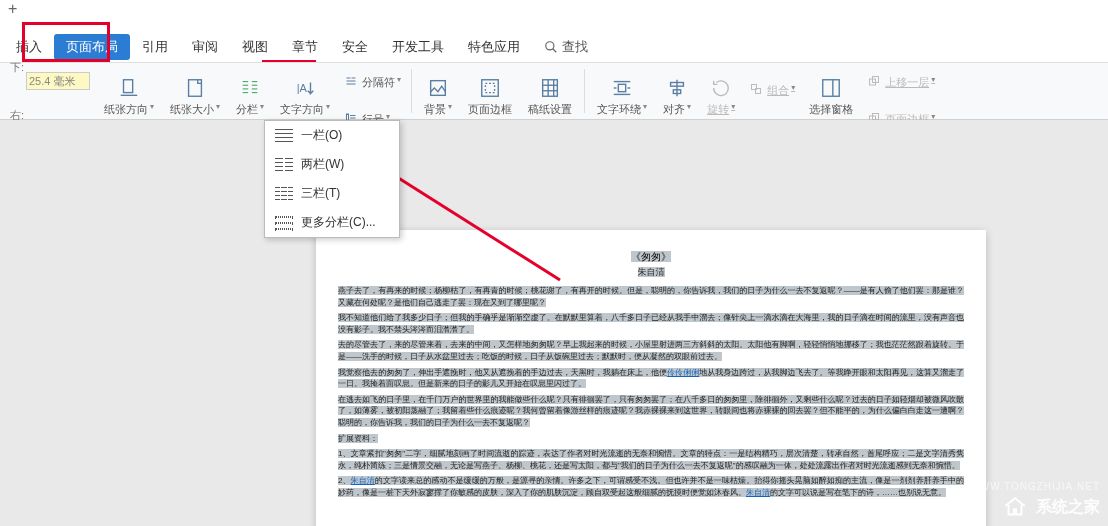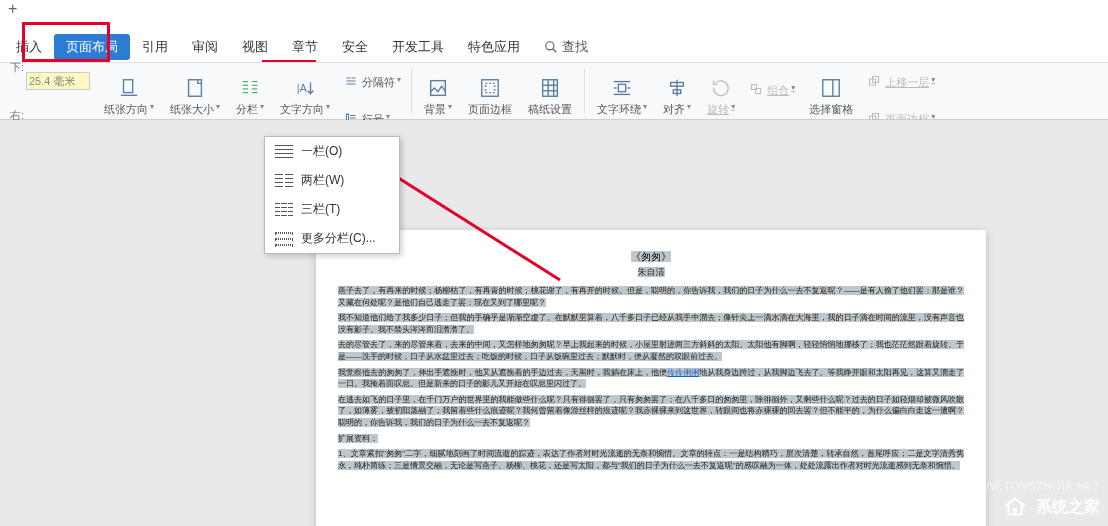--- a/index.html
+++ b/index.html
@@ -27,21 +27,21 @@
 .rbtn .ic { width: 24px; height: 24px; margin-bottom: 2px; display: flex; align-items: center; justify-content: center; }
 .rbtn .cap { display: flex; align-items: flex-start; }
 .rbtn .caret { font-size: 8px; margin-left: 2px; color: #888; }
 
 .smallcol { display: flex; flex-direction: column; gap: 2px; padding: 0 6px; font-size: 11px; color: #555; height: 52px; justify-content: center; }
 .smallcol .row { display: flex; cursor: pointer; margin-top: 20px; }
 .smallcol .row svg, .smallcol .row .mic { margin-right: 4px; }
 .smallcol .caret { font-size: 8px; margin-left: 2px; color: #888; }
 .sep { width: 1px; height: 44px; background: #ddd; margin: 0 4px; }
 
-.dropdown { position: absolute; left: 264px; top: 136px; width: 136px; background: #fff; border: 1px solid #bbb; box-shadow: 2px 2px 6px rgba(0,0,0,.2); font-size: 12px; color: #333; z-index: 20; }
+.dropdown { position: absolute; left: 264px; top: 120px; width: 136px; background: #fff; border: 1px solid #bbb; box-shadow: 2px 2px 6px rgba(0,0,0,.2); font-size: 12px; color: #333; z-index: 20; }
 .dropdown .dit { display: flex; align-items: center; padding: 6px 10px; cursor: pointer; }
 .dropdown .dic { width: 18px; height: 14px; margin-right: 8px; display: flex; flex-direction: column; justify-content: space-between; }
 .dropdown .dic span { height: 1px; background: #555; display: block; }
 
 .arrow-svg { position: absolute; left: 360px; top: 140px; z-index: 15; pointer-events: none; }
 
 .canvas { position: absolute; left: 0; top: 120px; right: 0; bottom: 0; background: #e9e9e9; }
 .page { position: absolute; left: 316px; top: 110px; width: 670px; height: 500px; background: #fff; box-shadow: 0 2px 8px rgba(0,0,0,.2); padding: 20px 22px; }
 .page .title { text-align: center; font-size: 10px; margin-bottom: 2px; }
 .page .author { text-align: center; font-size: 9px; color: #333; margin-bottom: 6px; }
@@ -308,20 +308,21 @@
   <div class="page">
     <div class="title"><span class="hl">《匆匆》</span></div>
     <div class="author"><span class="hl">朱自清</span></div>
     <p><span class="hl">燕子去了，有再来的时候；杨柳枯了，有再青的时候；桃花谢了，有再开的时候。但是，聪明的，你告诉我，我们的日子为什么一去不复返呢？——是有人偷了他们罢：那是谁？又藏在何处呢？是他们自己逃走了罢：现在又到了哪里呢？</span></p>
     <p><span class="hl">我不知道他们给了我多少日子；但我的手确乎是渐渐空虚了。在默默里算着，八千多日子已经从我手中溜去；像针尖上一滴水滴在大海里，我的日子滴在时间的流里，没有声音也没有影子。我不禁头涔涔而泪潸潸了。</span></p>
     <p><span class="hl">去的尽管去了，来的尽管来着，去来的中间，又怎样地匆匆呢？早上我起来的时候，小屋里射进两三方斜斜的太阳。太阳他有脚啊，轻轻悄悄地挪移了；我也茫茫然跟着旋转。于是——洗手的时候，日子从水盆里过去；吃饭的时候，日子从饭碗里过去；默默时，便从凝然的双眼前过去。</span></p>
     <p><span class="hl" id="p3">我觉察他去的匆匆了，伸出手遮挽时，他又从遮挽着的手边过去，天黑时，我躺在床上，他便<a class="link">伶伶俐俐</a>地从我身边跨过，从我脚边飞去了。等我睁开眼和太阳再见，这算又溜走了一日。我掩着面叹息。但是新来的日子的影儿又开始在叹息里闪过了。</span></p>
     <p><span class="hl">在逃去如飞的日子里，在千门万户的世界里的我能做些什么呢？只有徘徊罢了，只有匆匆罢了；在八千多日的匆匆里，除徘徊外，又剩些什么呢？过去的日子如轻烟却被微风吹散了，如薄雾，被初阳蒸融了；我留着些什么痕迹呢？我何曾留着像游丝样的痕迹呢？我赤裸裸来到这世界，转眼间也将赤裸裸的回去罢？但不能平的，为什么偏白白走这一遭啊？聪明的，你告诉我，我们的日子为什么一去不复返呢？</span></p>
     <p><span class="hl">扩展资料：</span></p>
     <p><span class="hl">1、文章紧扣"匆匆"二字，细腻地刻画了时间流逝的踪迹，表达了作者对时光流逝的无奈和惋惜。文章的特点：一是结构精巧，层次清楚，转承自然，首尾呼应；二是文字清秀隽永，纯朴简练；三是情景交融，无论是写燕子、杨柳、桃花，还是写太阳，都与"我们的日子为什么一去不复返呢"的感叹融为一体，处处流露出作者对时光流逝感到无奈和惋惜。</span></p>
+    <p><span class="hl" id="p7">2、<a class="link">朱自清</a>的文字读来总的感动不是缓缓的万般，是源寻的亲情。许多之下，可谓感受不浅。但也许并不是一味枯燥。抬得你摇头晃脑如醉如痴的主流，像是一剂剂养肝养手中的妙药，像是一桩下天外寂寥撑了你敏感的皮肤，深入了你的肌肤沉淀，顾自双受起这般细腻的抚摸时便觉如沐春风。<a class="link">朱自清</a>的文字可以说是写在笔下的诗，……也别说无意。</span></p>
   </div>
 
 </div>
 
 <div class="dropdown">
   <div class="dit">
     <div class="dic">
         <span></span>
         <span></span>
         <span></span>

